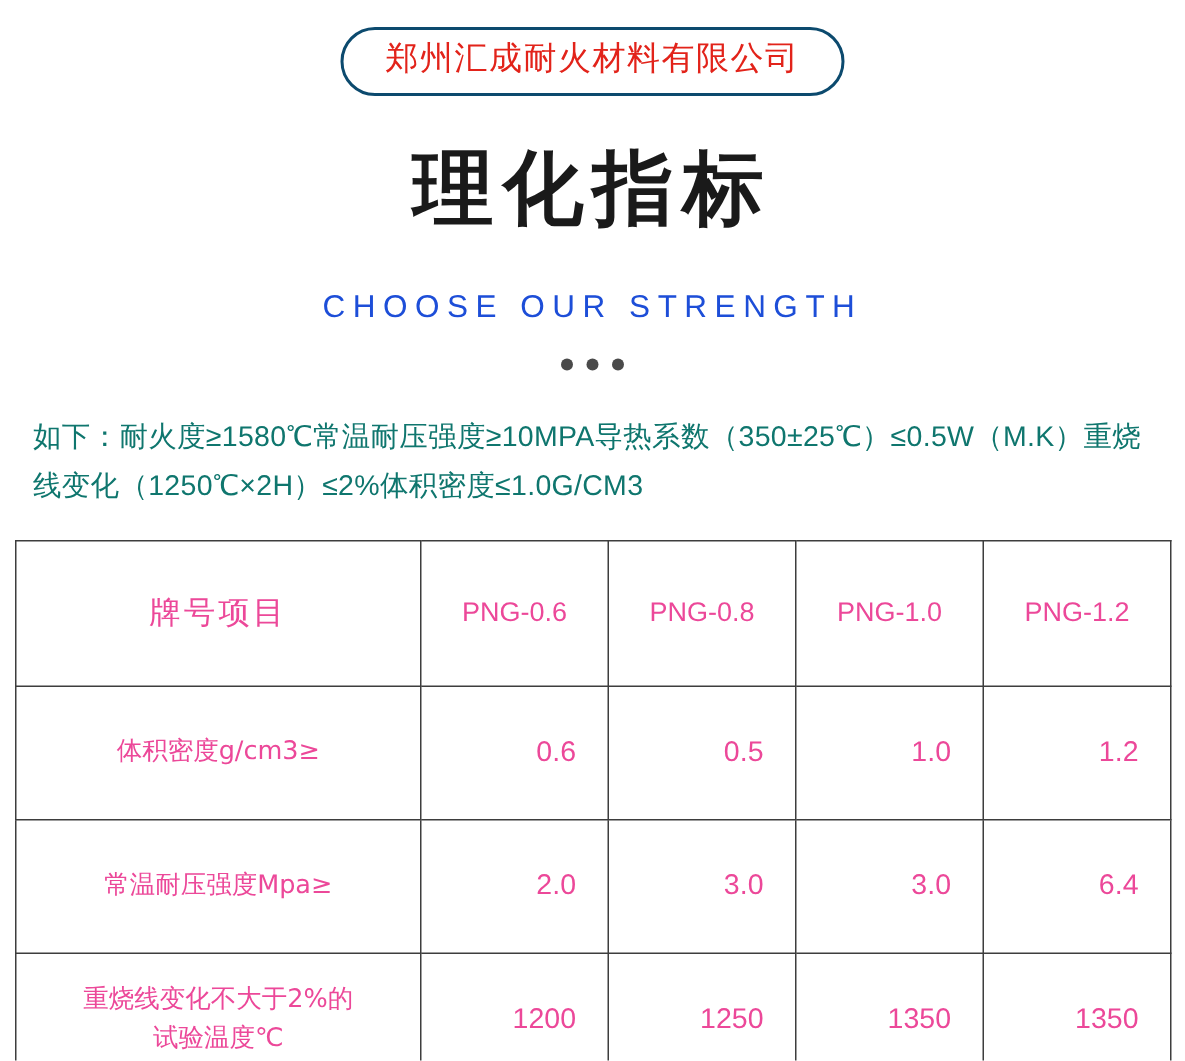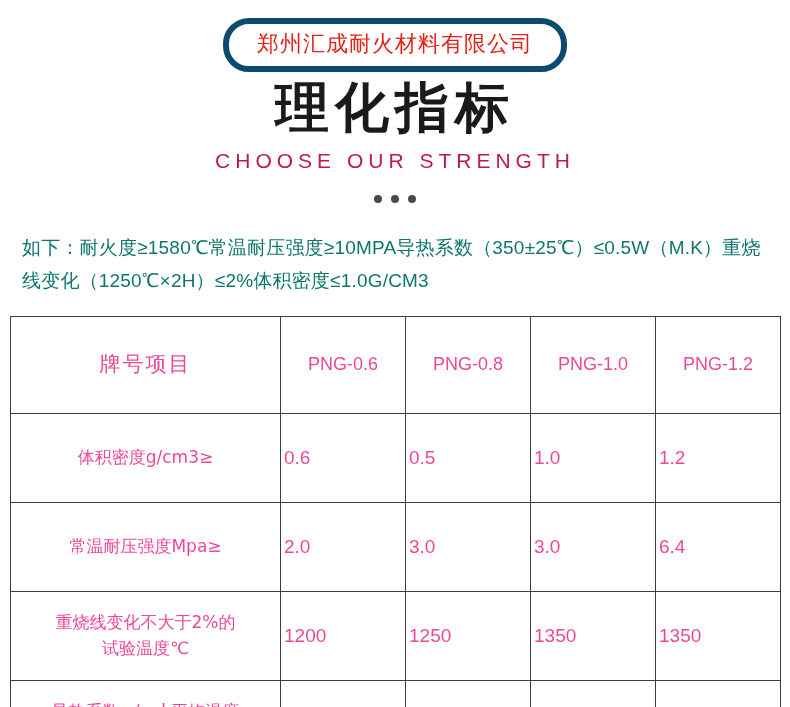--- a/index.html
+++ b/index.html
@@ -21,46 +21,47 @@
     box-sizing: border-box;
   }
 
   
   .badge-wrap {
     display: flex;
     justify-content: center;
     padding-top: 18px;
   }
   .badge {
-    border: 6px solid #0c4a6e;
+    border: 2px solid #0c4a6e;
     border-radius: 26px;
     color: #e2231a;
     font-size: 22px;
     letter-spacing: 1px;
     padding: 8px 28px 10px 28px;
     line-height: 1.1;
     white-space: nowrap;
     font-family: "DejaVu Sans", sans-serif;
   }
 
   
   .title {
     text-align: center;
     font-size: 54px;
     font-weight: bold;
     letter-spacing: 6px;
+    margin-top: 26px;
     color: #1a1a1a;
     font-family: "DejaVu Sans", sans-serif;
   }
   .subtitle {
     text-align: center;
     font-size: 21px;
     letter-spacing: 5px;
-    color: #be185d;
-    margin-top: 4px;
+    color: #1d4ed8;
+    margin-top: 30px;
     font-family: "Liberation Sans", sans-serif;
   }
 
   
   .dots {
     display: flex;
     justify-content: center;
     gap: 9px;
     margin-top: 22px;
   }
@@ -107,23 +108,23 @@
     font-size: 18px;
     padding: 22px 4px;
     font-family: "Liberation Sans", sans-serif;
   }
   table.spec th.rowhead {
     font-size: 21px;
     text-align: center;
     letter-spacing: 2px;
   }
   table.spec td.val {
-    text-align: left;
+    text-align: right;
     font-size: 19px;
-    padding: 10px 3px;
+    padding: 10px 21px;
     font-family: "Liberation Sans", sans-serif;
   }
   col.c0 { width: 270px; }
   col.c1, col.c2, col.c3, col.c4 { width: 125px; }
 
   tr.r-head th { height: 52px; }
   tr.r-body td { height: 68px; }
 </style>
 </head>
 <body>

